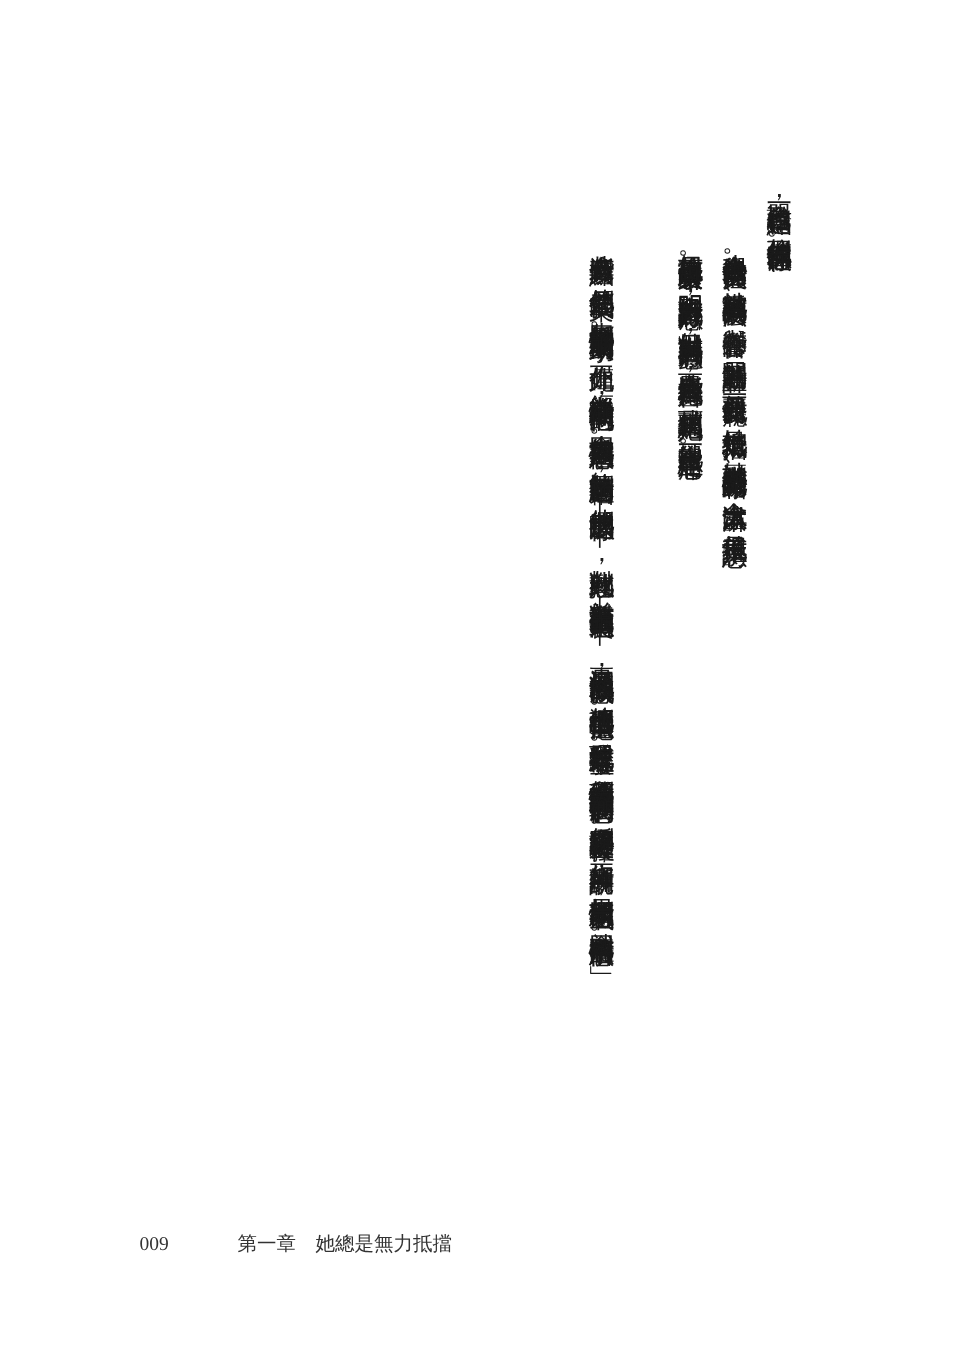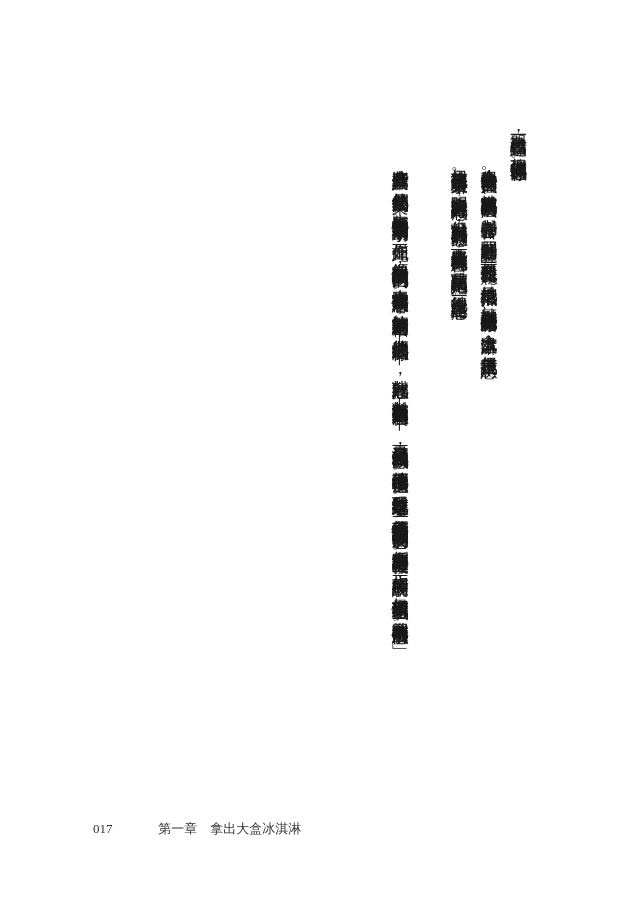--- a/index.html
+++ b/index.html
@@ -43,16 +43,16 @@
 
 <div class="page">
   <div class="text-block">
     <p class="para noindent">說服自己相信這一點，但強烈的無價值感仍然存在。</p>
     <p class="para">小金覺得自己的飲食已然失控。她嘗試過各種不同的飲食法、與營養師合作、展開新的運動計畫，然而只要甜食癮一犯，她總是無力抵擋。她討厭內心的聲音引誘她打開冰箱、拿出大盒冰淇淋，但就是抗拒不了誘惑。</p>
     <p class="para">伊莎貝拉抱怨自己只受壞男人吸引。明明許多好男人都對她有好感，但她只對「有魅力」的男人有感覺，而這些男人終究無法善待她，或是到頭來仍拒絕她。她覺得「自己注定一生心痛」。</p>
     <p class="para gap">這些人有什麼共同點？他們都是我的個案，也都因爲無法控制的情緒或衝動前來求助。不僅如此，經常與這些情緒和衝動搏鬥的他們，也會因無力掌控而感到憤怒。無法控制的衝動已經夠糟了，他們與之形成的關係——對此感到挫敗，並對擁有這種衝動的自己感到沮喪——更是深深侵蝕他們的自我概念，讓他們覺得自己毫無價值。我發現這種狀況經常發生。我們看待惱人念頭或情緒的方式不僅無助於控制它們，反倒會讓問題變得更複雜。正如一行禪師所說的：「如果我們因憤怒而生氣，就會同時擁有兩倍的憤怒。」</p>
   </div>
 
   <div class="footer">
-    <span class="folio">017</span>
-    <span>第一章　拿出大盒冰淇淋</span>
+    <span class="folio">009</span>
+    <span>第一章　她總是無力抵擋</span>
   </div>
 </div>
 
 </body></html>

